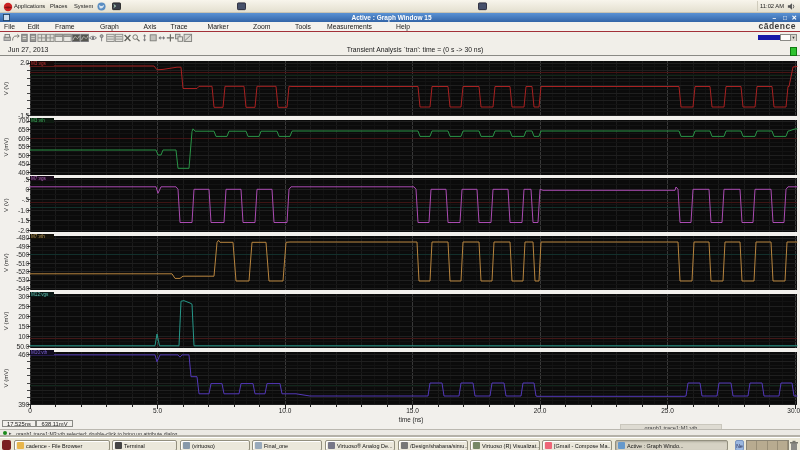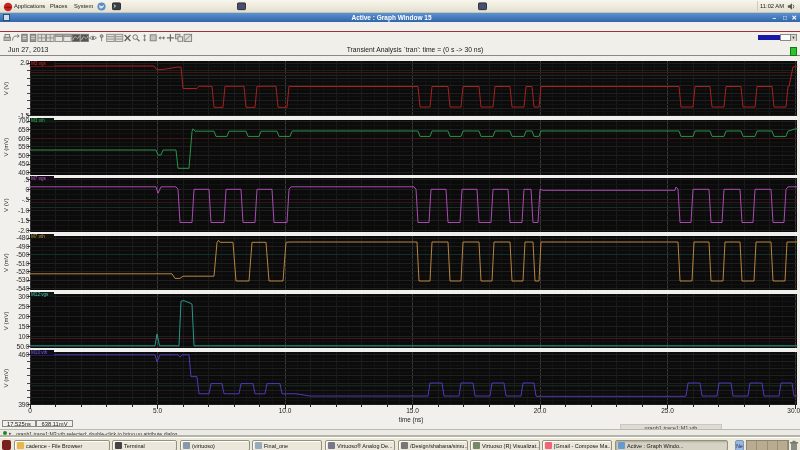--- a/index.html
+++ b/index.html
@@ -41,20 +41,34 @@
 <div class="abs" style="left:0;top:13px;width:800px;height:9px;background:linear-gradient(#5a92d4,#3365a8);color:#fff;font-size:6.5px;font-weight:bold;text-align:center;line-height:9.5px;padding-right:17px">
   <svg width="7" height="7" viewBox="0 0 8 8" style="position:absolute;left:3px;top:1px" xmlns="http://www.w3.org/2000/svg">
         <rect x="0.5" y="0.5" width="7" height="7" fill="#cde" stroke="#246"></rect>
       </svg>
   Active : Graph Window 15
   <span class="abs" style="right:24px;top:0;font-weight:bold">–</span>
   <span class="abs" style="right:13px;top:0;font-size:6.5px">□</span>
   <span class="abs" style="right:3px;top:0;font-size:6.5px">✕</span>
 </div>
 
+<div class="abs" style="left:0;top:22px;width:800px;height:9px;background:#f4f2ed;font-size:6.8px;color:#1a1a1a">
+      <span style="position:absolute;left:4px;top:1px">File</span>
+      <span style="position:absolute;left:27.5px;top:1px">Edit</span>
+      <span style="position:absolute;left:55px;top:1px">Frame</span>
+      <span style="position:absolute;left:100px;top:1px">Graph</span>
+      <span style="position:absolute;left:143.5px;top:1px">Axis</span>
+      <span style="position:absolute;left:170.5px;top:1px">Trace</span>
+      <span style="position:absolute;left:207.5px;top:1px">Marker</span>
+      <span style="position:absolute;left:253px;top:1px">Zoom</span>
+      <span style="position:absolute;left:295px;top:1px">Tools</span>
+      <span style="position:absolute;left:327px;top:1px">Measurements</span>
+      <span style="position:absolute;left:396px;top:1px">Help</span>
+ <span class="abs" style="right:4px;top:-1px;font-size:8.5px;font-weight:bold;color:#3c3c3c;letter-spacing:0.5px">cādence</span>
+</div>
 <div class="abs" style="left:0;top:30.5px;width:800px;height:1.3px;background:#a23038"></div>
 
 <div class="abs" style="left:0;top:31.8px;width:800px;height:11.5px;background:#f1efe9"></div>
 <svg width="200" height="12" viewBox="0 0 200 12" xmlns="http://www.w3.org/2000/svg" style="position:absolute;left:2px;top:32px">
 <g transform="translate(1,1.5)" stroke="#7c7c78" fill="none" stroke-width="0.9">
         <rect x="1" y="3.5" width="6.5" height="3.5" fill="#b9b9b4" stroke="#88888a"></rect>
         <rect x="2" y="1" width="4.5" height="2.8" fill="#e5e4df"></rect>
       </g>
 <g transform="translate(9.6,1.5)" stroke="#7c7c78" fill="none" stroke-width="0.9">
         <path d="M1,7 Q1,2.5 4.5,2.5 L7.5,2.5 M5.8,0.8 L7.6,2.5 L5.8,4.2" stroke="#6e6e6a"></path>

